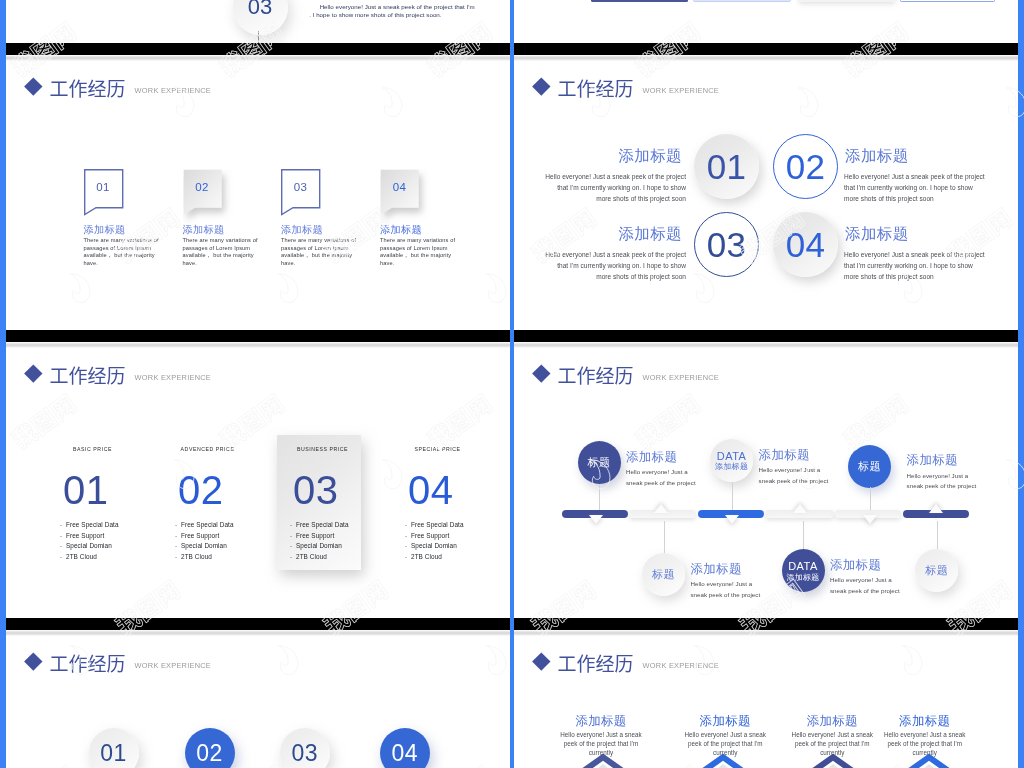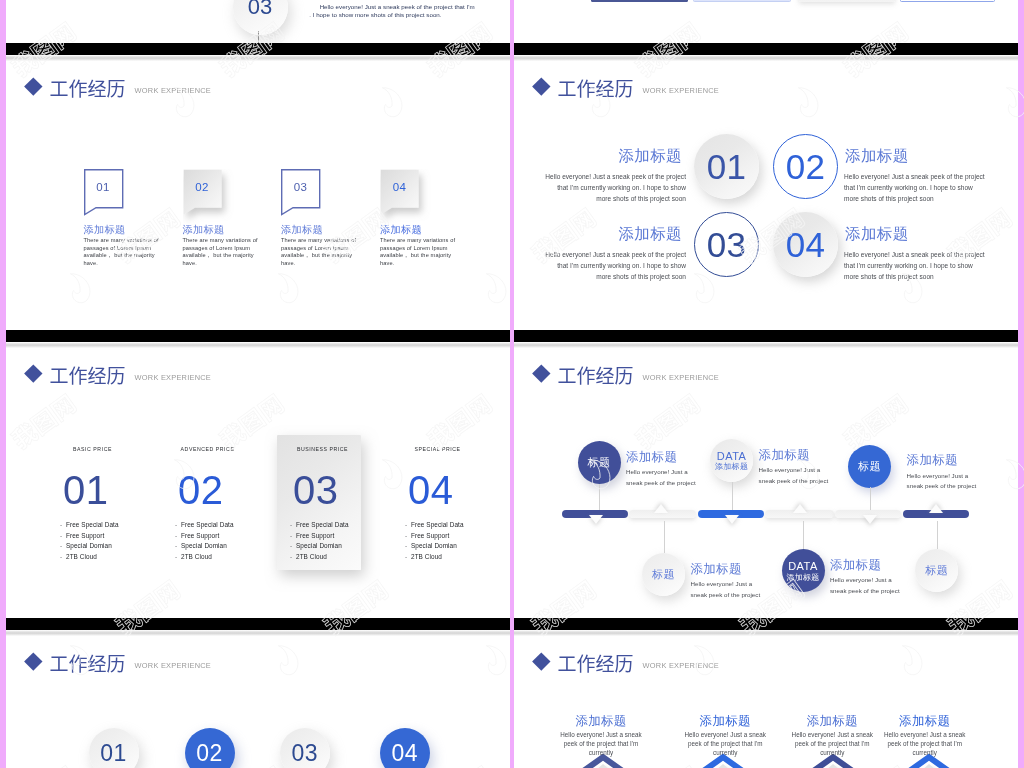--- a/index.html
+++ b/index.html
@@ -1,18 +1,18 @@
 <!DOCTYPE html>
 <html><head>
 <meta charset="utf-8">
 <style>
   html,body{margin:0;padding:0;}
   body{width:1024px;height:768px;background:#d9d9d9;overflow:hidden;
        font-family:"Liberation Sans","DejaVu Sans",sans-serif;-webkit-font-smoothing:antialiased;}
-  .page{position:absolute;left:0;top:0;width:1024px;height:768px;background:#f0abfc;}
+  .page{position:absolute;left:0;top:0;width:1024px;height:768px;background:#3b82f6;}
 
   
   .slide{position:absolute;width:504px;height:287px;background:#fff;overflow:hidden;}
   .bar{position:absolute;height:12px;background:#000;z-index:3;}
   .barshade{position:absolute;height:6px;z-index:4;
             background:linear-gradient(180deg,#fdfdfd 0%,#f6f6f6 14%,#dcdcdc 34%,#dadada 60%,#f0f0f0 85%,#fdfdfd 100%);}
 
   
   .hdr{position:absolute;left:21px;top:23px;display:flex;align-items:baseline;}
   .dia{width:12.6px;height:12.6px;background:#41519c;transform:rotate(45deg);margin-right:10px;flex:none;position:relative;top:-3px;}

